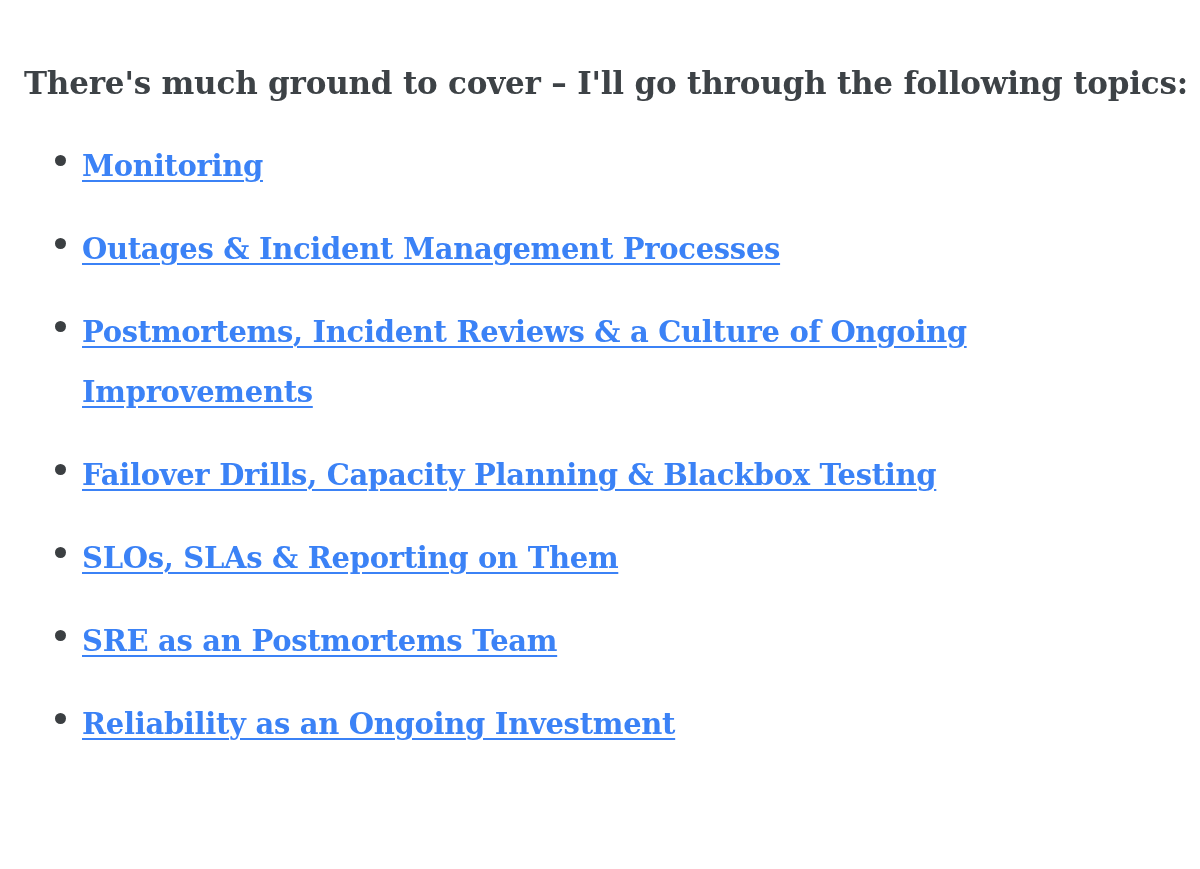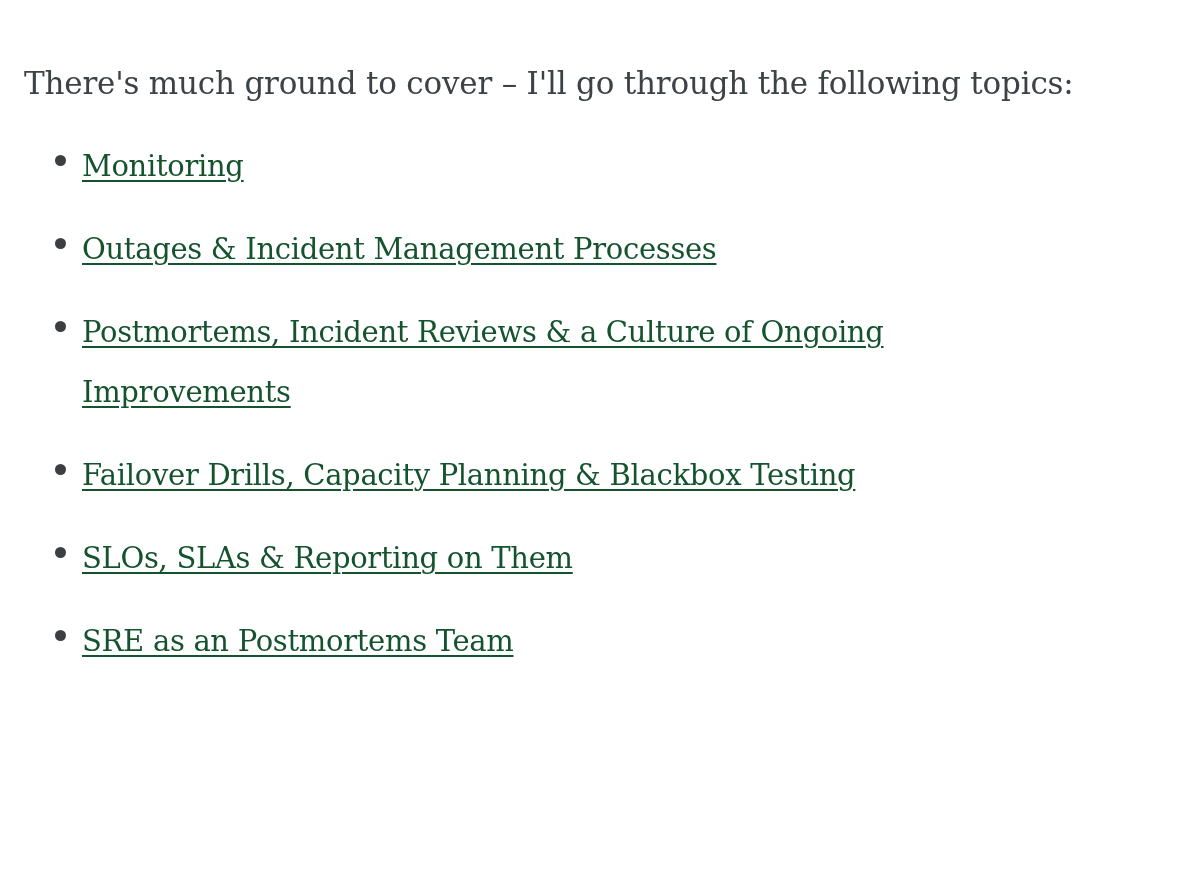--- a/index.html
+++ b/index.html
@@ -14,20 +14,21 @@
     font-family: "DejaVu Serif", "Liberation Serif", serif;
     -webkit-font-smoothing: antialiased;
   }
 
   .page {
     position: relative;
     width: 1200px;
     height: 720px;
     background: #ffffff;
     box-sizing: border-box;
+    font-weight: bold;
   }
 
   .intro-paragraph {
     position: absolute;
     left: 24px;
     top: 30px;
     width: 1160px;
     font-family: "DejaVu Serif", "Liberation Serif", serif;
     font-size: 31px;
     line-height: 44px;
@@ -65,21 +66,21 @@
     height: 11px;
     border-radius: 50%;
     background: #3b3f42;
   }
 
   .topic-link {
     display: inline;
     font-family: "DejaVu Serif", "Liberation Serif", serif;
     font-size: 29px;
     line-height: 60px;
-    color: #14532d;
+    color: #3b82f6;
     text-decoration: underline;
     text-decoration-thickness: 2px;
     text-underline-offset: 4px;
     letter-spacing: -0.3px;
     cursor: pointer;
   }
 
   .topic-item.wrapped .topic-link {
     display: block;
     max-width: 960px;
@@ -118,20 +119,24 @@
     <li class="topic-item">
       <span class="bullet-marker"></span>
       <a class="topic-link" href="#">SLOs, SLAs &amp; Reporting on Them</a>
     </li>
 
     <li class="topic-item">
       <span class="bullet-marker"></span>
       <a class="topic-link" href="#">SRE as an Postmortems Team</a>
     </li>
 
+    <li class="topic-item">
+      <span class="bullet-marker"></span>
+      <a class="topic-link" href="#">Reliability as an Ongoing Investment</a>
+    </li>
 
     <li class="topic-item">
       
       
     </li>
 
   </ul>
 </div>
 
 </body></html>

